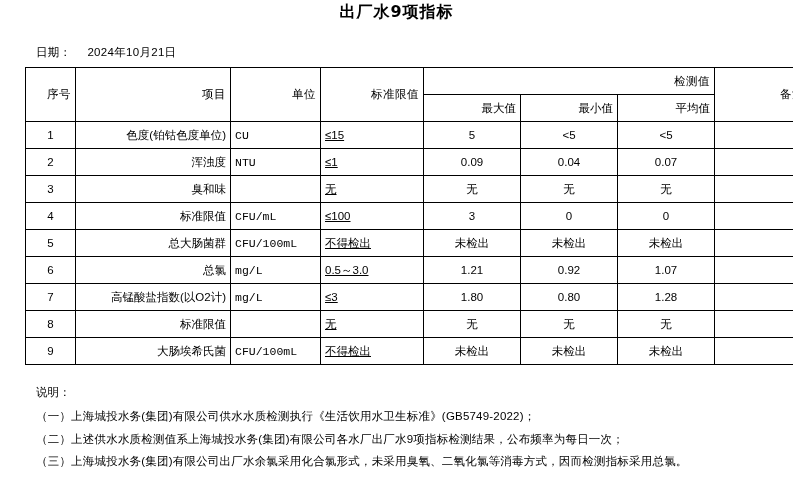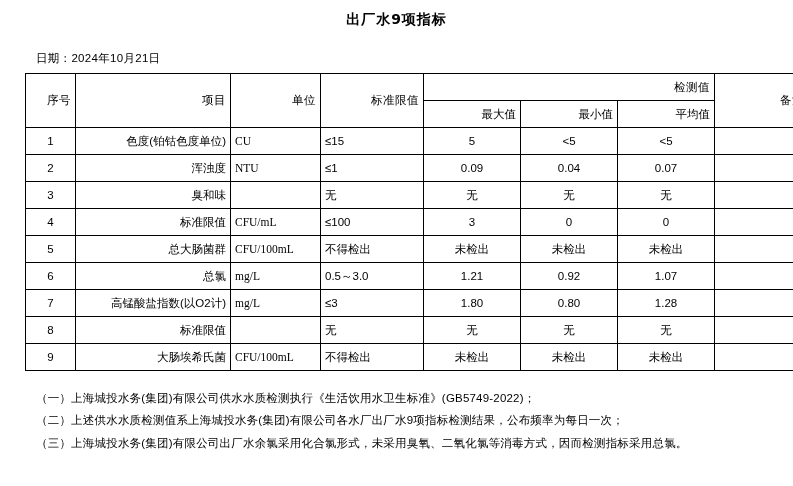--- a/index.html
+++ b/index.html
@@ -15,39 +15,39 @@
     overflow: hidden;
   }
   .page {
     position: relative;
     width: 793px;
     height: 486px;
     box-sizing: border-box;
   }
   .title {
     text-align: center;
-    font-size: 14px;
+    font-size: 16px;
     font-weight: bold;
     letter-spacing: 1px;
-    margin-top: 11px;
+    margin-top: 2px;
     margin-bottom: 0;
     font-family: "DejaVu Sans", "Liberation Sans", sans-serif;
   }
   .date-line {
     margin-top: 22px;
     margin-left: 36px;
     font-size: 11.5px;
     letter-spacing: 0.3px;
   }
   .date-label {
     display: inline-block;
   }
   .date-value {
     display: inline-block;
-    margin-left: 0;
+    margin-left: 16px;
   }
   table.report {
     border-collapse: collapse;
     margin-left: 25px;
     margin-top: 7px;
     width: 743px;
     table-layout: fixed;
   }
   table.report td, table.report th {
     border: 1px solid #000000;
@@ -70,27 +70,28 @@
   }
   .c-center { text-align: center; }
   .item-cell {
     text-align: right;
     padding-left: 14px;
     font-size: 12px;
   }
   .unit-cell {
     text-align: left;
     padding-left: 8px;
-    font-family: Liberation Serif, serif;
+    font-family: Liberation Mono, monospace;
     font-size: 11px;
   }
   .limit-cell {
     text-align: left;
     padding-left: 10px;
     font-size: 12px;
+    text-decoration: underline;
   }
   .val-cell {
     text-align: center;
     font-size: 12px;
   }
   .note {
     margin-left: 36px;
     margin-top: 16px;
     font-size: 11.5px;
     line-height: 1.95;
@@ -235,18 +236,19 @@
         <td class="limit-cell">不得检出</td>
         <td class="val-cell">未检出</td>
         <td class="val-cell">未检出</td>
         <td class="val-cell">未检出</td>
         <td class="val-cell"></td>
       </tr>
     </tbody>
   </table>
 
   <div class="note">
+    <div class="note-title">说明：</div>
     <div class="note-item">（一）上海城投水务(集团)有限公司供水水质检测执行《生活饮用水卫生标准》(GB5749-2022)；</div>
     <div class="note-item">（二）上述供水水质检测值系上海城投水务(集团)有限公司各水厂出厂水9项指标检测结果，公布频率为每日一次；</div>
     <div class="note-item">（三）上海城投水务(集团)有限公司出厂水余氯采用化合氯形式，未采用臭氧、二氧化氯等消毒方式，因而检测指标采用总氯。</div>
   </div>
 
 </div>
 
 </body></html>

